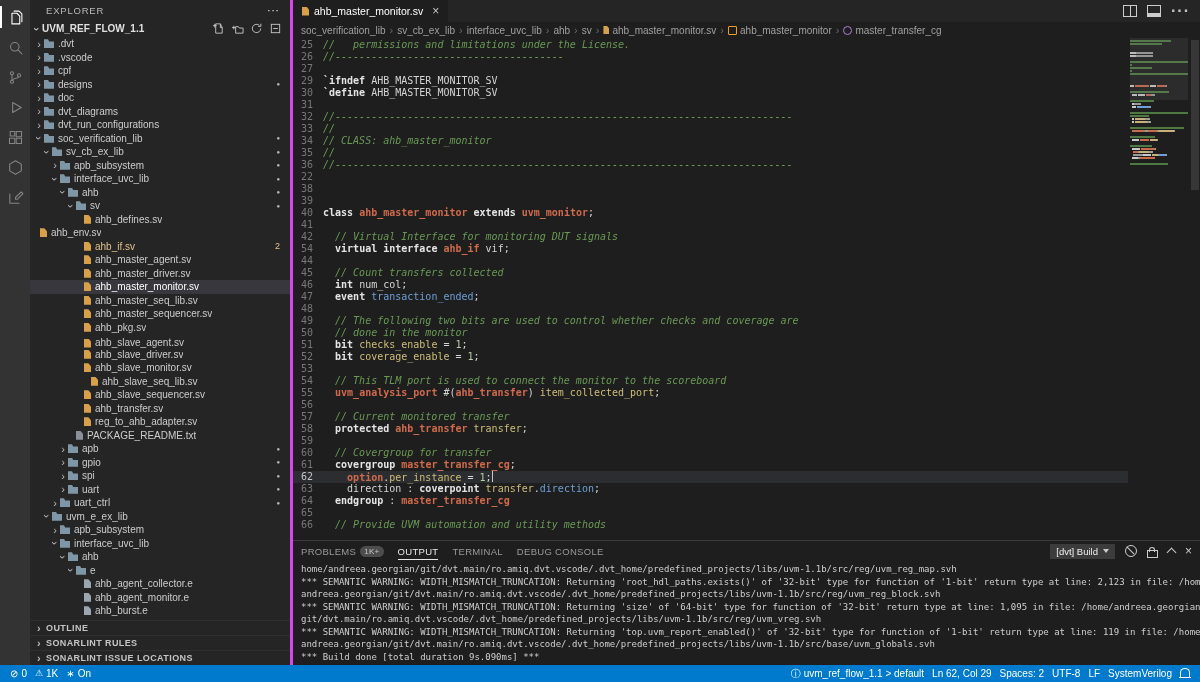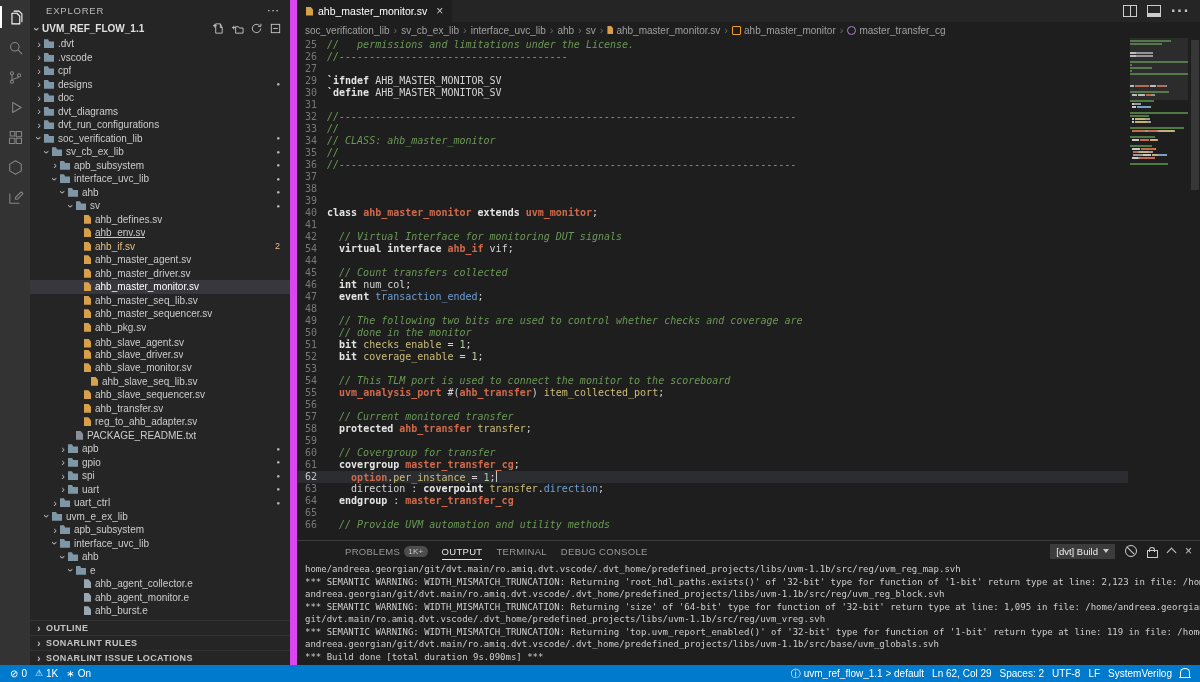--- a/index.html
+++ b/index.html
@@ -8,21 +8,21 @@
   .main{flex:1;display:flex;min-height:0;}
 
   
   .activitybar{width:30px;background:#333333;display:flex;flex-direction:column;align-items:center;padding-top:2px;flex:0 0 30px;}
   .ab-item{width:30px;height:30px;display:flex;align-items:center;justify-content:center;position:relative;cursor:pointer;}
   .ab-item svg{width:17px;height:17px;stroke:#858585;fill:none;stroke-width:1.5;stroke-linejoin:round;stroke-linecap:round;}
   .ab-item.active svg{stroke:#ffffff;}
   .ab-item.active::before{content:'';position:absolute;left:0;top:4px;bottom:4px;width:2px;background:#ffffff;}
 
   
-  .sidebar{width:260px;flex:0 0 260px;background:#252526;display:flex;flex-direction:column;min-height:0;border-right:7px solid #d946ef;}
+  .sidebar{width:260px;flex:0 0 260px;background:#252526;display:flex;flex-direction:column;min-height:0;border-right:3px solid #d946ef;}
   .sidebar-title{height:20px;flex:0 0 20px;display:flex;align-items:center;justify-content:space-between;
     padding:0 10px 0 16px;font-size:9.5px;letter-spacing:.8px;color:#bbbbbb;}
   .more{color:#c5c5c5;letter-spacing:1px;font-weight:bold;cursor:pointer;}
   .section-header{height:17px;flex:0 0 17px;display:flex;align-items:center;font-size:10px;font-weight:bold;color:#e0e0e0;padding-left:2px;cursor:pointer;}
   .sh-label{flex:1;overflow:hidden;white-space:nowrap;}
   .sh-actions{display:flex;gap:6px;padding-right:8px;align-items:center;}
   .sh-actions svg{width:13px;height:13px;stroke:#c5c5c5;fill:none;stroke-width:1;cursor:pointer;}
   .tree{flex:1;min-height:0;overflow:hidden;}
   .tree-row{display:flex;align-items:center;height:13.5px;font-size:10px;color:#cccccc;cursor:pointer;padding-right:10px;}
   .tree-row.selected{background:#37373d;color:#ffffff;}
@@ -88,21 +88,21 @@
   .mm-t{background:#c76b4d;} .mm-f{background:#c8b07a;} .mm-v{background:#6e9fd6;}
   .mm-n{background:#9cb389;} .mm-d{background:#9a9a9a;}
   .mm-sp{background:transparent !important;}
   .mm-slider{position:absolute;top:0;left:0;right:0;height:62px;background:rgba(121,121,121,.16);}
   .vscrollbar{position:absolute;top:0;right:0;width:10px;bottom:0;}
   .thumb{position:absolute;top:2px;right:1px;width:8px;height:150px;background:rgba(121,121,121,.28);}
 
   
   .panel{height:124px;flex:0 0 124px;display:flex;flex-direction:column;border-top:1px solid #3c3c3c;background:#1e1e1e;}
   .panel-header{height:20px;flex:0 0 20px;display:flex;justify-content:space-between;align-items:center;padding:0 8px;}
-  .panel-tabs{display:flex;gap:14px;align-items:center;height:100%;margin-left:40px;}
+  .panel-tabs{display:flex;gap:14px;align-items:center;height:100%;}
   .panel-tab{display:inline-flex;align-items:center;gap:4px;font-size:9.5px;letter-spacing:.3px;color:#9a9a9a;height:100%;cursor:pointer;position:relative;}
   .panel-tab.active{color:#e7e7e7;}
   .panel-tab.active::after{content:'';position:absolute;left:0;right:0;bottom:1px;height:1px;background:#e7e7e7;}
   .panel-badge{background:#4d4d4d;color:#c8c8c8;font-size:8px;padding:0 4px;border-radius:6px;height:11px;line-height:11px;}
   .panel-actions{display:flex;align-items:center;gap:10px;color:#cccccc;}
   .panel-select{display:flex;align-items:center;gap:5px;background:#3c3c3c;color:#f0f0f0;font-size:9.5px;height:15px;padding:0 6px;cursor:pointer;}
   .select-caret{width:0;height:0;border-left:3px solid transparent;border-right:3px solid transparent;border-top:4px solid #cccccc;}
   .pa{display:inline-block;cursor:pointer;}
   .clear-icon{width:10px;height:10px;border:1px solid #cccccc;border-radius:50%;position:relative;}
   .clear-icon::after{content:'';position:absolute;left:-1px;top:4px;width:11px;height:1px;background:#cccccc;transform:rotate(45deg);}
@@ -289,21 +289,21 @@
             <span class="tree-label">sv</span>
             <span class="tree-spacer"></span>
             <span class="tree-dot">●</span>
           </div>
           <div class="tree-row" style="padding-left: 44px;">
             <span class="chevron"></span>
             <span class="tree-icon sv"></span>
             <span class="tree-label">ahb_defines.sv</span>
             <span class="tree-spacer"></span>
           </div>
-          <div class="tree-row" style="padding-left: 44px; text-decoration: underline;">
+          <div class="tree-row" style="">
             <span class="chevron"></span>
             <span class="tree-icon sv"></span>
             <span class="tree-label">ahb_env.sv</span>
             <span class="tree-spacer"></span>
           </div>
           <div class="tree-row" style="padding-left: 44px;">
             <span class="chevron"></span>
             <span class="tree-icon sv"></span>
             <span class="tree-label modified">ahb_if.sv</span>
             <span class="tree-spacer"></span>
@@ -582,21 +582,21 @@
             </div>
             <div class="code-line">
               <span class="gutter">35</span>
               <span class="code-text"><span class="tk-c">//</span></span>
             </div>
             <div class="code-line">
               <span class="gutter">36</span>
               <span class="code-text"><span class="tk-c">//----------------------------------------------------------------------------</span></span>
             </div>
             <div class="code-line">
-              <span class="gutter">37</span>
+              <span class="gutter">22</span>
               <span class="code-text"></span>
             </div>
             <div class="code-line">
               <span class="gutter">38</span>
               <span class="code-text"></span>
             </div>
             <div class="code-line">
               <span class="gutter">39</span>
               <span class="code-text"></span>
             </div>

